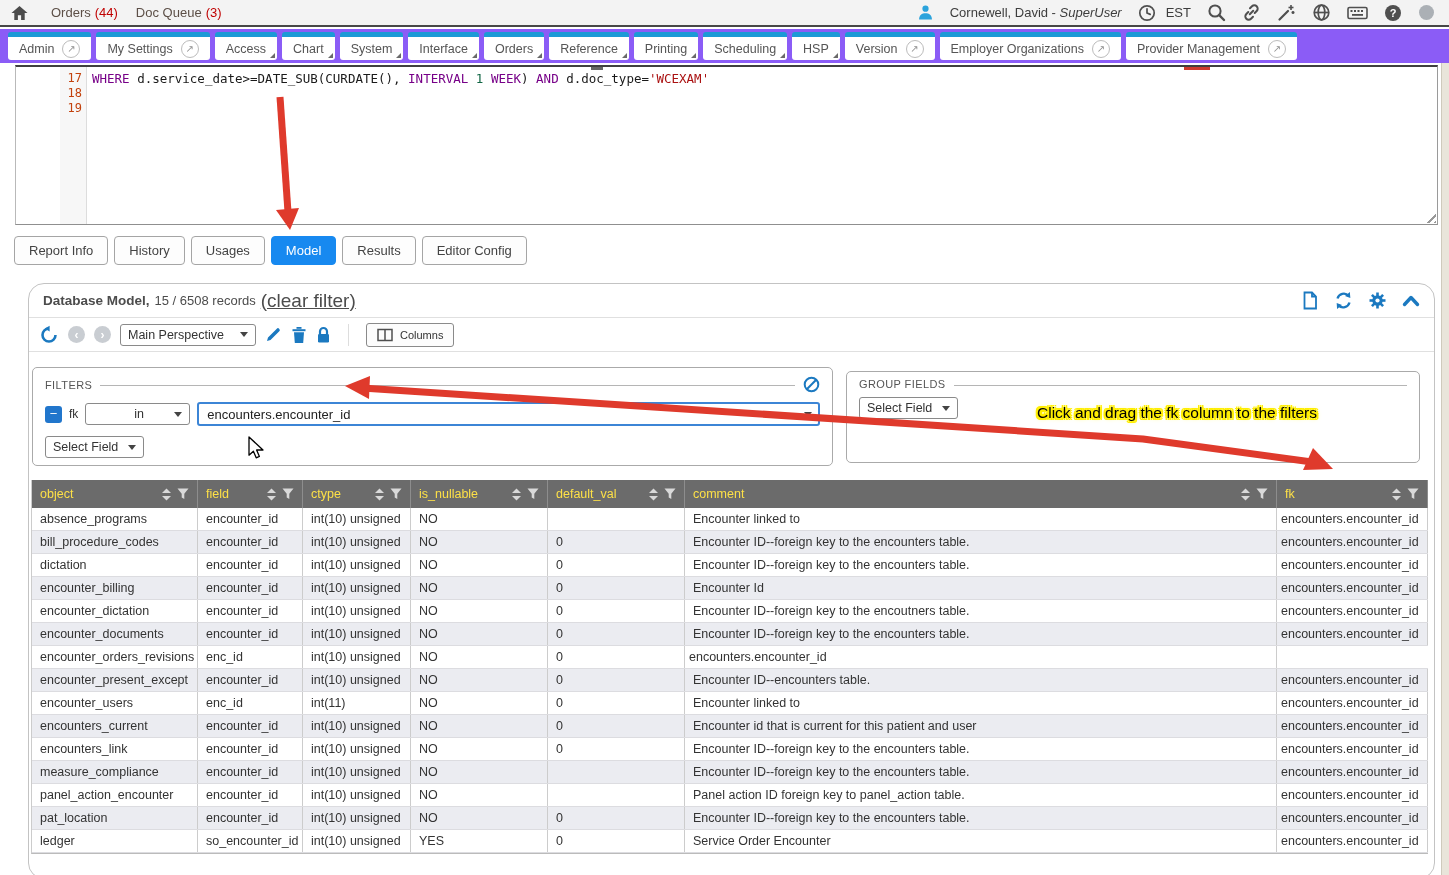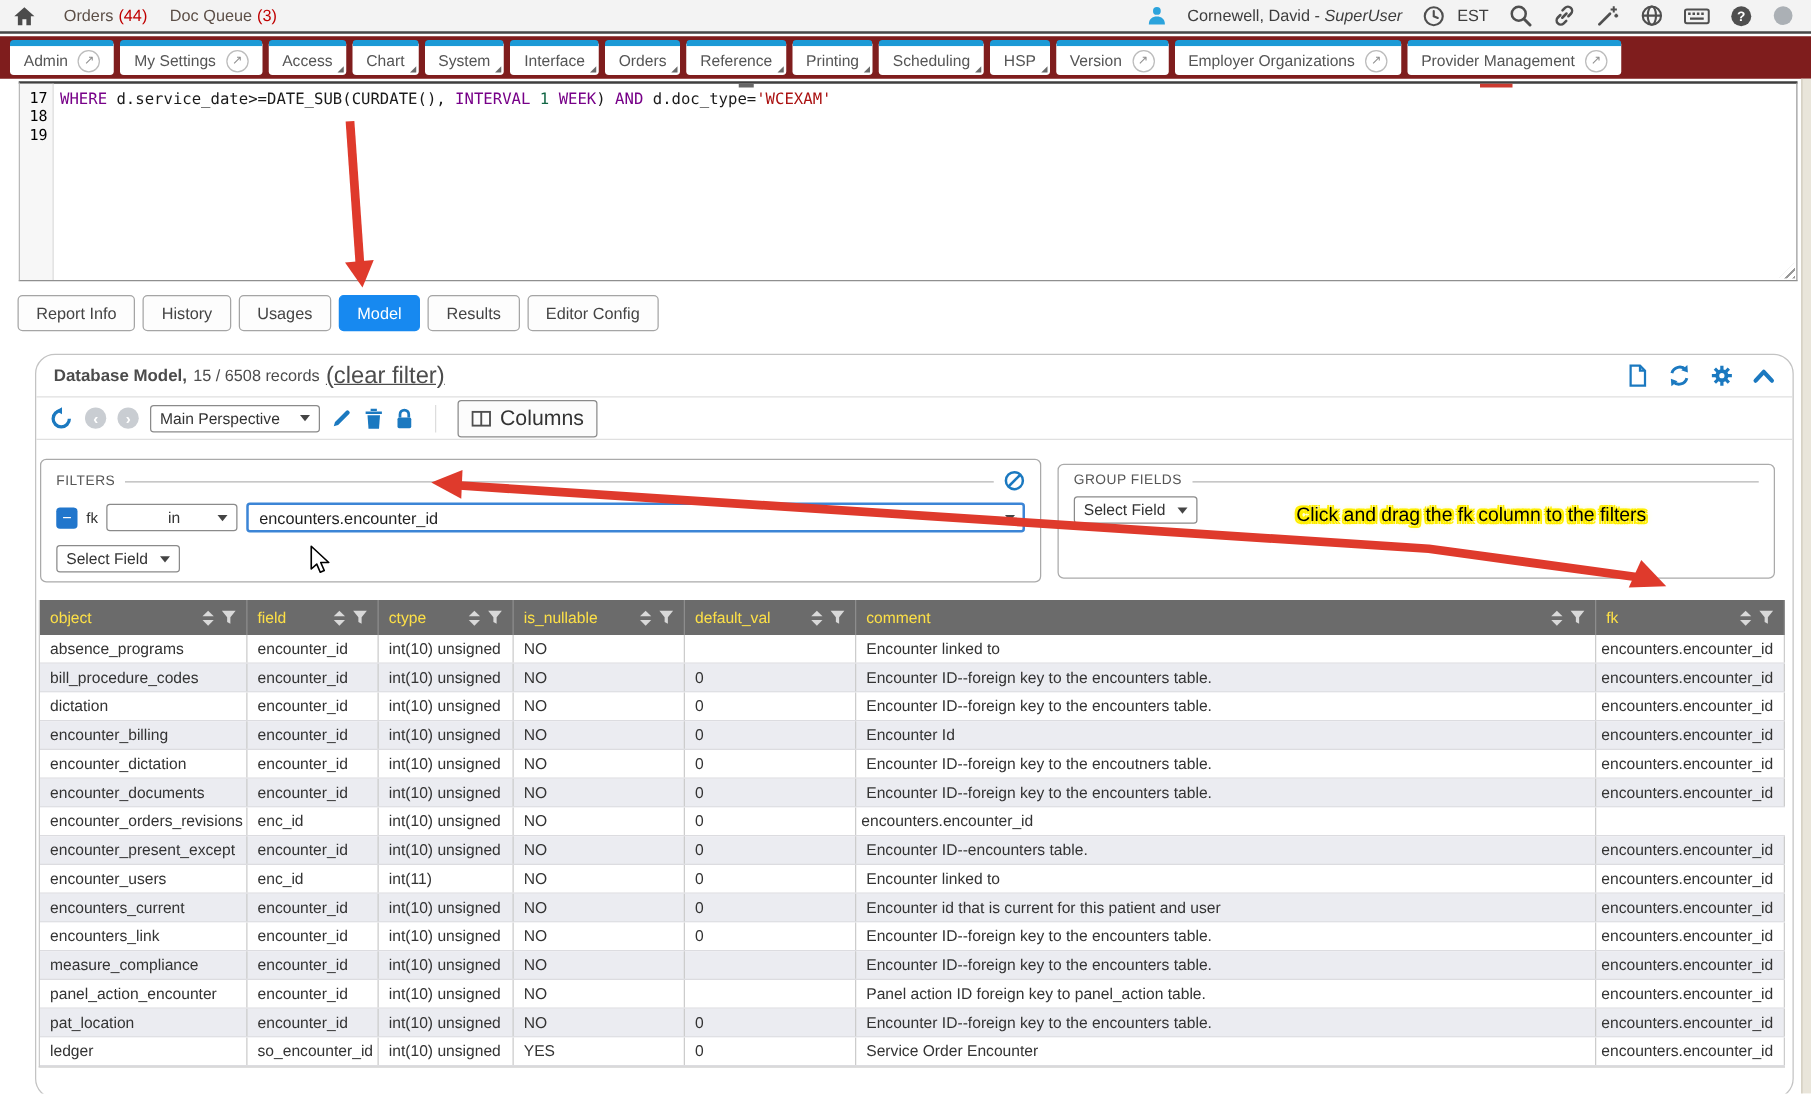--- a/index.html
+++ b/index.html
@@ -12,37 +12,37 @@
           padding:0 10px;box-sizing:border-box;gap:8px;}
   .queue-link{display:flex;align-items:center;gap:4px;font-size:13px;cursor:pointer;}
   .queue-label{color:#5c4f47;}
   .queue-count{color:#c00000;}
   .topbar-right{margin-left:auto;display:flex;align-items:center;gap:16px;padding-right:4px;}
   .user-name{font-size:13px;color:#3d3d3d;}
   .user-role{font-style:italic;}
   .tz{font-size:13px;color:#3d3d3d;margin-left:-6px;}
 
   
-  .navbar{position:absolute;left:0;top:29px;width:100%;height:34px;background:#7f1d1d;
+  .navbar{position:absolute;left:0;top:29px;width:100%;height:34px;background:#8b5cf6;
           display:flex;align-items:flex-start;padding:3px 0 0 8px;box-sizing:border-box;gap:5px;}
   .nav-tab{position:relative;background:#fff;border-top:5px solid #1c9ad6;border-radius:3px;
            height:23px;display:flex;align-items:center;padding:0 11px;font-size:12.5px;
            color:#555;cursor:pointer;white-space:nowrap;}
   .nav-tab.dd::after{content:"";position:absolute;right:2px;bottom:2px;width:0;height:0;
            border-left:5px solid transparent;border-bottom:5px solid #6a6a6a;}
   .ext{width:16px;height:16px;border:1px solid #bcbcbc;border-radius:50%;color:#8f8f8f;
        font-size:10px;line-height:15px;text-align:center;margin-left:8px;}
 
   
   .editor{position:absolute;left:15px;top:65px;width:1423px;height:160px;background:#fff;
           border-top:2px solid #3f3f3f;border-left:1px solid #b9b9b9;border-right:1px solid #9a9a9a;
           border-bottom:1px solid #8f8f8f;display:flex;box-sizing:border-box;}
   .gutter{width:27px;background:#f7f7f7;border-right:1px solid #ddd;
-          font-family:"DejaVu Sans Mono",monospace;font-size:12px;color:#000000;
-          text-align:right;padding:4px 4px 0 0;box-sizing:border-box;}
+          font-family:"DejaVu Sans Mono",monospace;font-size:12px;color:#c2410c;
+          text-align:right;padding:4px 4px 0 0;box-sizing:border-box;margin-left:44px;}
   .gutter div{height:15px;line-height:15px;}
   .code{flex:1;font-family:"DejaVu Sans Mono",monospace;font-size:12.5px;padding:4px 0 0 5px;}
   .ln{height:15px;line-height:15px;white-space:pre;}
   .tk-comment{color:#aa5500;}
   .tk-keyword{color:#770088;}
   .tk-number{color:#116644;}
   .tk-string{color:#aa1111;}
   .tk-plain{color:#1a1a1a;}
   .frag{position:absolute;height:3px;top:0;}
   .frag.f1{left:575px;width:12px;background:#666;}
@@ -71,21 +71,21 @@
   .panel-toolbar{height:33px;border-bottom:1px solid #e0e0e0;display:flex;align-items:center;
                  padding:0 10px;gap:9px;}
   .circ-btn{width:17px;height:17px;border-radius:50%;background:#c9cdd2;color:#fff;font-size:12px;
             font-weight:bold;display:flex;align-items:center;justify-content:center;cursor:pointer;}
   .fsel{display:inline-flex;align-items:center;gap:10px;border:1px solid #8a8a8a;border-radius:3px;
         background:#fff;padding:3px 7px;font-size:12.5px;color:#333;cursor:pointer;}
   .caret{width:0;height:0;border-left:4px solid transparent;border-right:4px solid transparent;
          border-top:5px solid #444;}
   .tdiv{width:1px;height:22px;background:#ddd;margin:0 8px;}
   .columns-btn{display:flex;align-items:center;gap:7px;border:1px solid #8a8a8a;border-radius:3px;
-               background:#fcfcfc;padding:4px 10px;font-size:17px;color:#333;cursor:pointer;}
+               background:#fcfcfc;padding:4px 10px;font-size:11px;color:#333;cursor:pointer;}
   .tbicon{display:flex;cursor:pointer;}
 
   .panel-body{position:relative;height:130px;}
   .fbox{position:absolute;left:3px;top:15px;width:801px;height:99px;border:1px solid #aaa;
         border-radius:5px;padding:8px 12px;box-sizing:border-box;}
   .gbox{position:absolute;left:817px;top:19px;width:574px;height:92px;border:1px solid #aaa;
         border-radius:5px;padding:6px 12px;box-sizing:border-box;}
   .legend-row{display:flex;align-items:center;gap:8px;}
   .legend{font-size:11px;color:#555;letter-spacing:.4px;}
   .legend-line{flex:1;border-top:1px solid #b5b5b5;margin-top:2px;}

